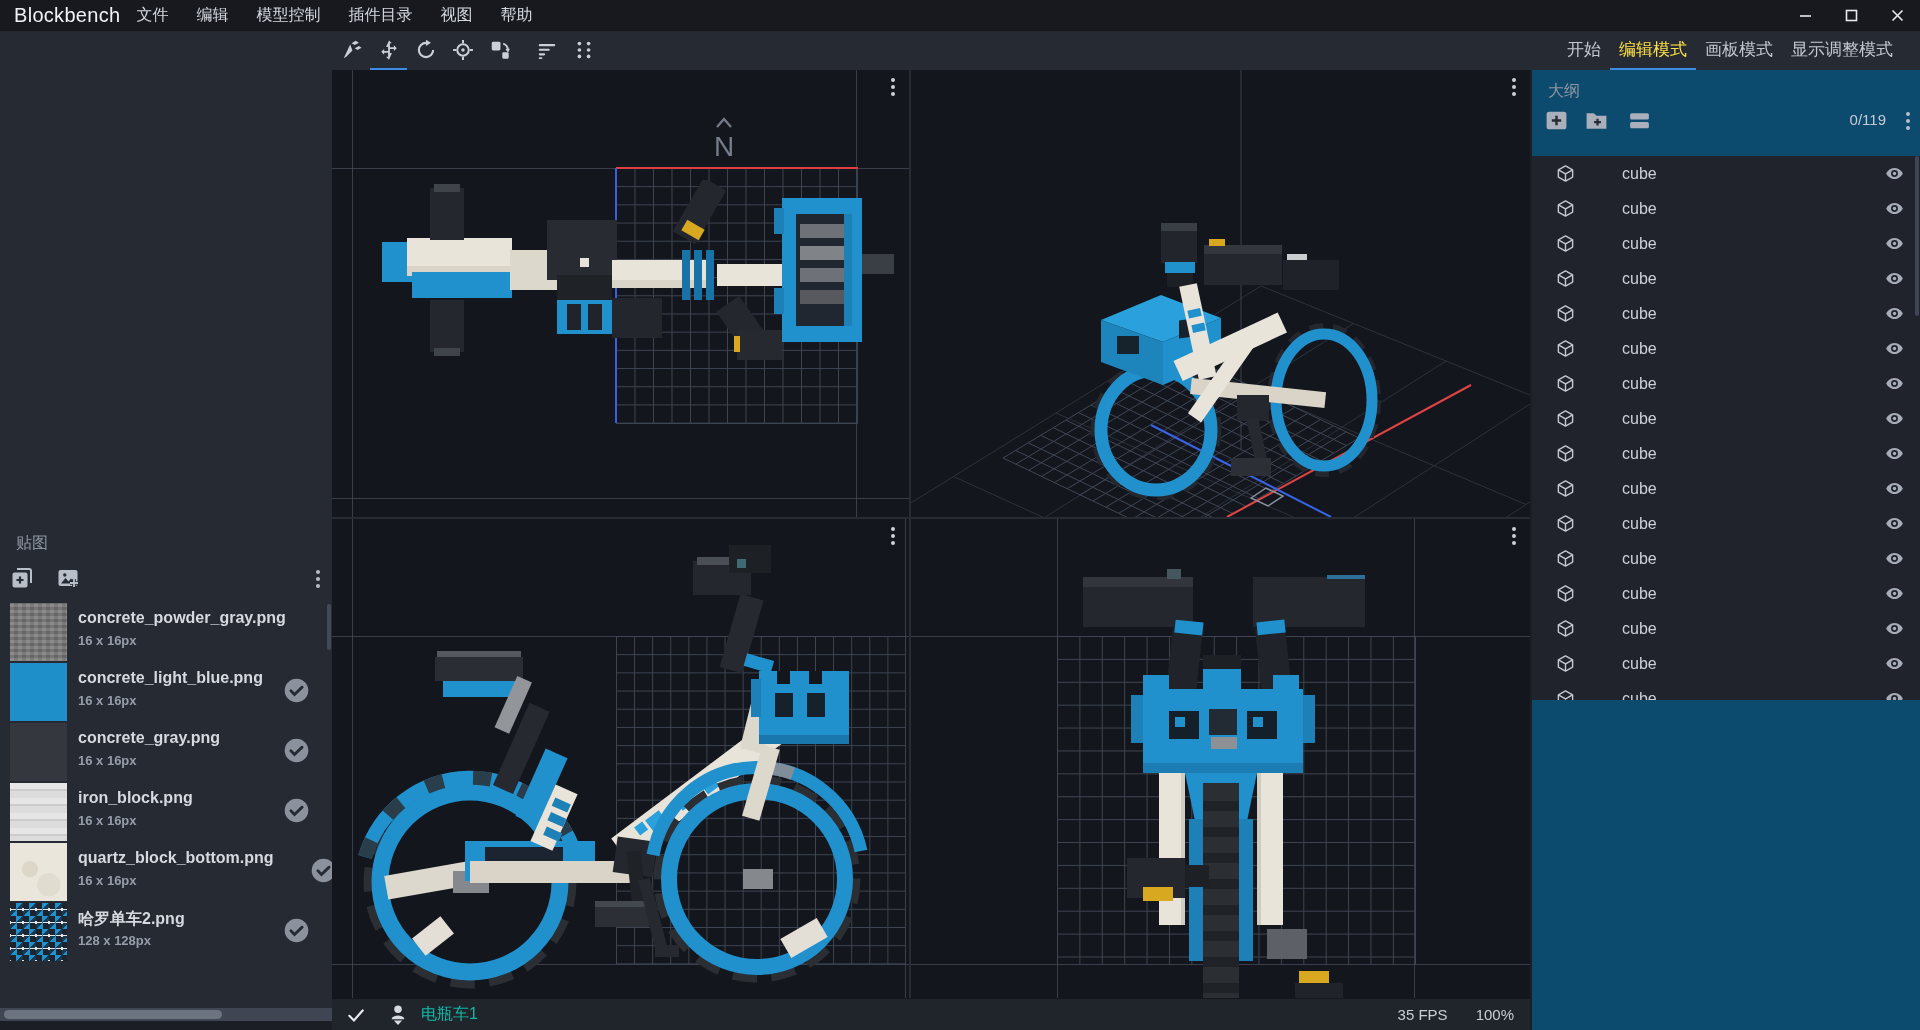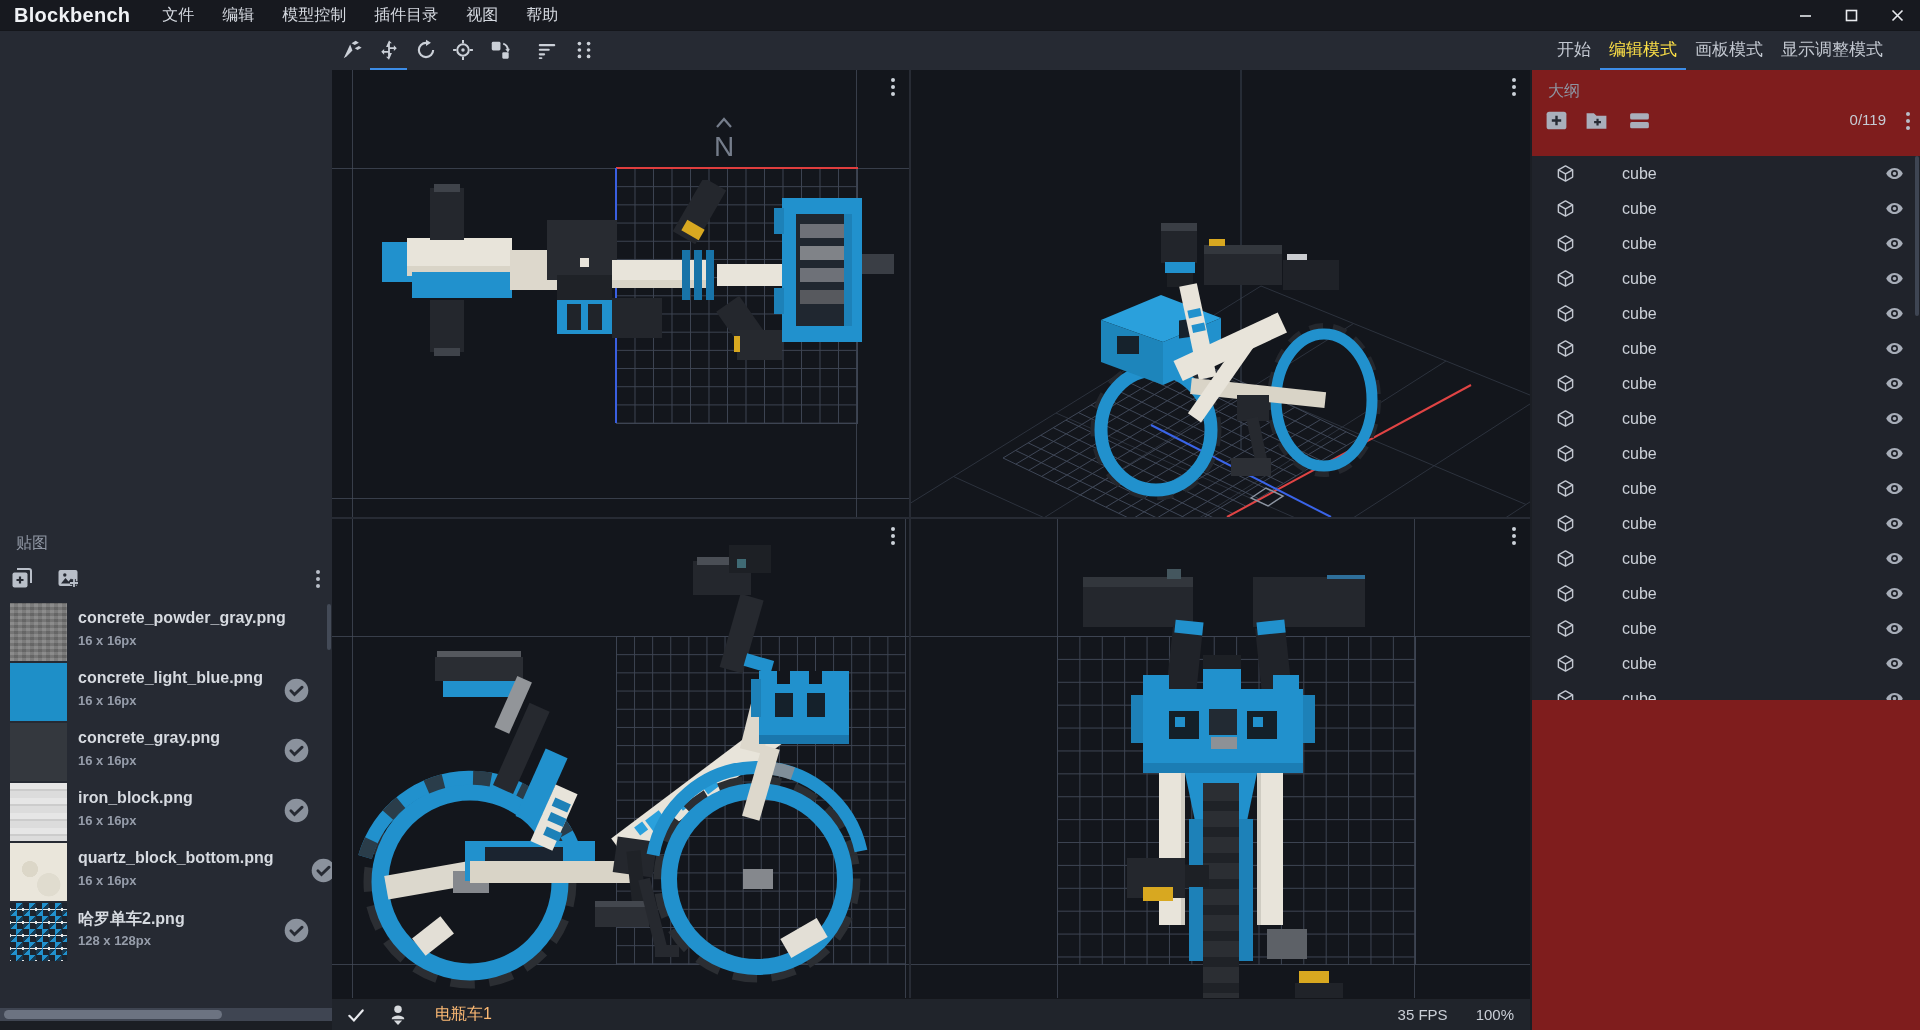--- a/index.html
+++ b/index.html
@@ -3,32 +3,32 @@
 <meta charset="utf-8">
 <style>
   html,body{margin:0;padding:0;}
   body{
     width:1920px;height:1030px;position:relative;overflow:hidden;
     background:#1b1e24;font-family:"Liberation Sans",sans-serif;
     -webkit-font-smoothing:antialiased;user-select:none;
   }
   
   .titlebar{position:absolute;left:0;top:0;width:1920px;height:30px;background:#17191f;display:flex;align-items:center;}
-  .app-logo{margin-left:14px;font-size:20px;font-weight:bold;color:#f0f2f5;letter-spacing:.3px;margin-right:18px;}
+  .app-logo{margin-left:14px;font-size:20px;font-weight:normal;color:#f0f2f5;letter-spacing:.3px;margin-right:2px;}
   .menu-item{font-size:16px;color:#d4d8df;padding:0 14px;line-height:30px;cursor:default;}
   .win-controls{margin-left:auto;display:flex;height:30px;}
   .win-btn{width:46px;height:30px;display:flex;align-items:center;justify-content:center;color:#e8eaee;}
   
   .toolbar-row{position:absolute;left:0;top:30px;width:1920px;height:40px;background:#262a33;border-top:1px solid #14161b;box-sizing:border-box;}
   .tools{position:absolute;left:333px;top:0;height:40px;display:flex;align-items:center;}
   .tool-btn{width:37px;height:39px;display:flex;align-items:center;justify-content:center;border-bottom:3px solid transparent;box-sizing:border-box;}
   .tool-btn.active{border-bottom-color:#3c8ce6;}
   .tool-btn svg{display:block;}
   .tool-gap{width:10px;}
-  .modes{position:absolute;right:28px;top:0;height:40px;display:flex;align-items:stretch;}
+  .modes{position:absolute;right:18px;top:0;height:40px;display:flex;align-items:stretch;}
   .mode-tab{font-size:17px;color:#c3c8d1;padding:0 9px;line-height:37px;border-bottom:3px solid transparent;}
   .mode-tab.active{color:#fde047;border-bottom-color:#3c8ce6;}
   
   .left-panel{position:absolute;left:0;top:70px;width:332px;height:952px;background:#262a33;}
   .panel-title{font-size:16px;color:#8e95a2;padding-left:16px;}
   .textures-panel{position:absolute;left:0;top:458px;width:332px;}
   .tex-title{height:34px;line-height:30px;}
   .tex-toolbar{height:40px;position:relative;}
   .tex-toolbar .ticon{position:absolute;top:4px;}
   .ticon-a{left:10px;} .ticon-b{left:56px;}
@@ -69,26 +69,26 @@
   .tl-red{position:absolute;left:284px;top:97px;width:242px;height:2px;background:#e03e3e;}
   .tl-blue{position:absolute;left:283px;top:98px;width:2px;height:255px;background:#3a5fe0;}
   .bl-grid{left:284px;top:117px;width:290px;height:329px;background-size:18.1px 18.2px;}
   .br-grid{left:146px;top:117px;width:358px;height:329px;background-size:22.4px 22.9px;border-right:1px solid #3d4452;}
   .compass{position:absolute;left:378px;top:46px;color:#757d8b;}
   .bike-svg{position:absolute;}
   
   .statusbar{position:absolute;left:332px;top:998px;width:1198px;height:32px;background:#20242b;border-top:1px solid #14161b;box-sizing:border-box;display:flex;align-items:center;}
   .sb-check{margin-left:14px;display:flex;}
   .sb-model{margin-left:22px;display:flex;}
-  .sb-name{margin-left:27px;font-size:16px;color:#fdba74;}
+  .sb-name{margin-left:13px;font-size:16px;color:#14b8a6;}
   .sb-spacer{flex:1;}
   .sb-fps{font-size:15px;color:#c9ced6;margin-right:28px;}
   .sb-zoom{font-size:15px;color:#c9ced6;margin-right:16px;}
   
-  .right-panel{position:absolute;left:1530px;top:70px;width:390px;height:960px;background:#7f1d1d;border-left:2px solid #1b1e24;box-sizing:border-box;}
+  .right-panel{position:absolute;left:1530px;top:70px;width:390px;height:960px;background:#0c4a6e;border-left:2px solid #1b1e24;box-sizing:border-box;}
   .ol-title{margin-top:8px;height:26px;line-height:26px;}
   .ol-toolbar{position:relative;height:34px;}
   .ol-toolbar .oicon{position:absolute;top:4px;}
   .oi-1{left:12px;} .oi-2{left:52px;} .oi-3{left:95px;}
   .ol-count{position:absolute;right:34px;top:7px;font-size:15px;color:#c6cbd4;}
   .ol-kebab{position:absolute;right:10px;top:8px;}
   .ol-list{position:absolute;left:0;top:86px;width:388px;height:544px;background:#20232b;overflow:hidden;}
   .ol-row{position:relative;height:35px;display:flex;align-items:center;gap:36px;}
   .ol-row svg.cube-ic{margin-left:24px;}
   .ol-label{margin-left:11px;font-size:16px;color:#ccd1d9;}

